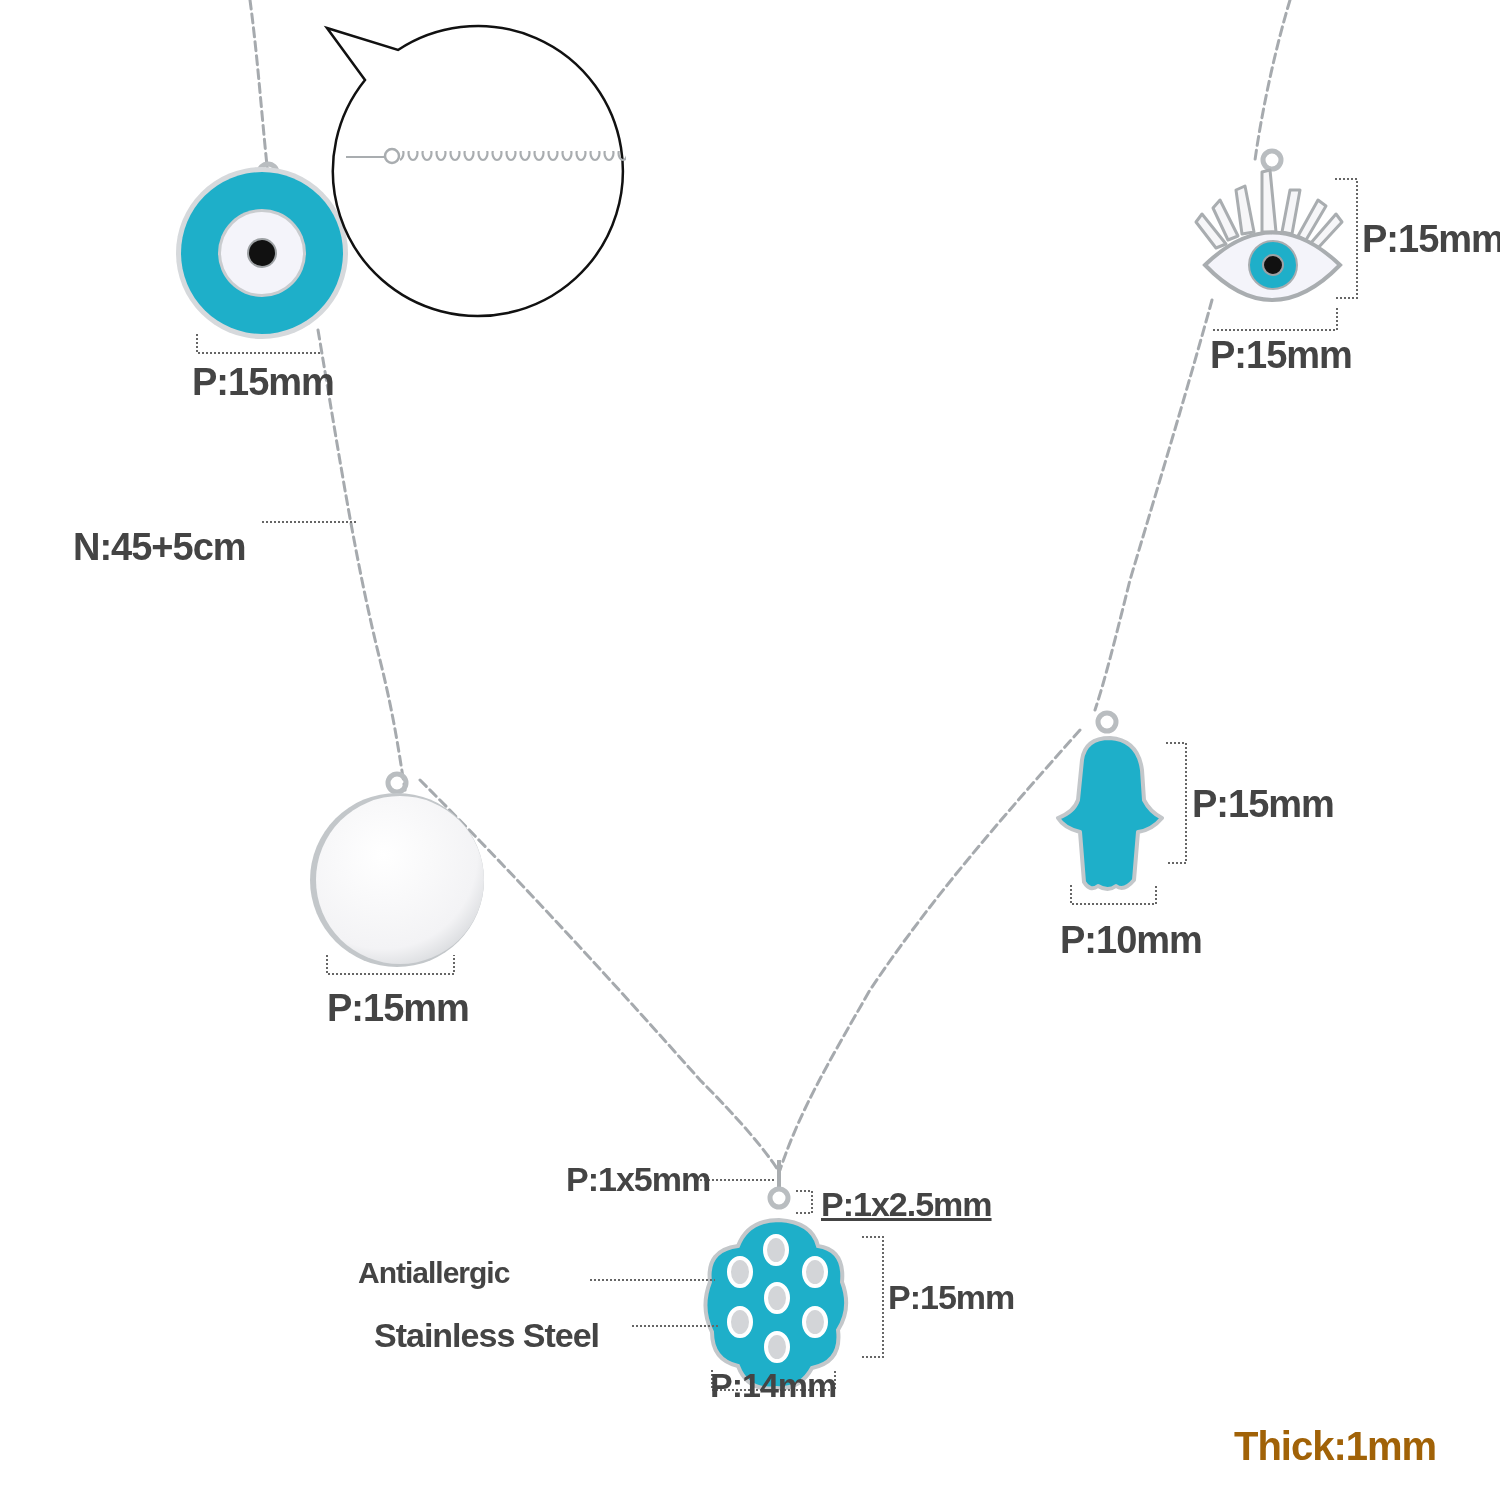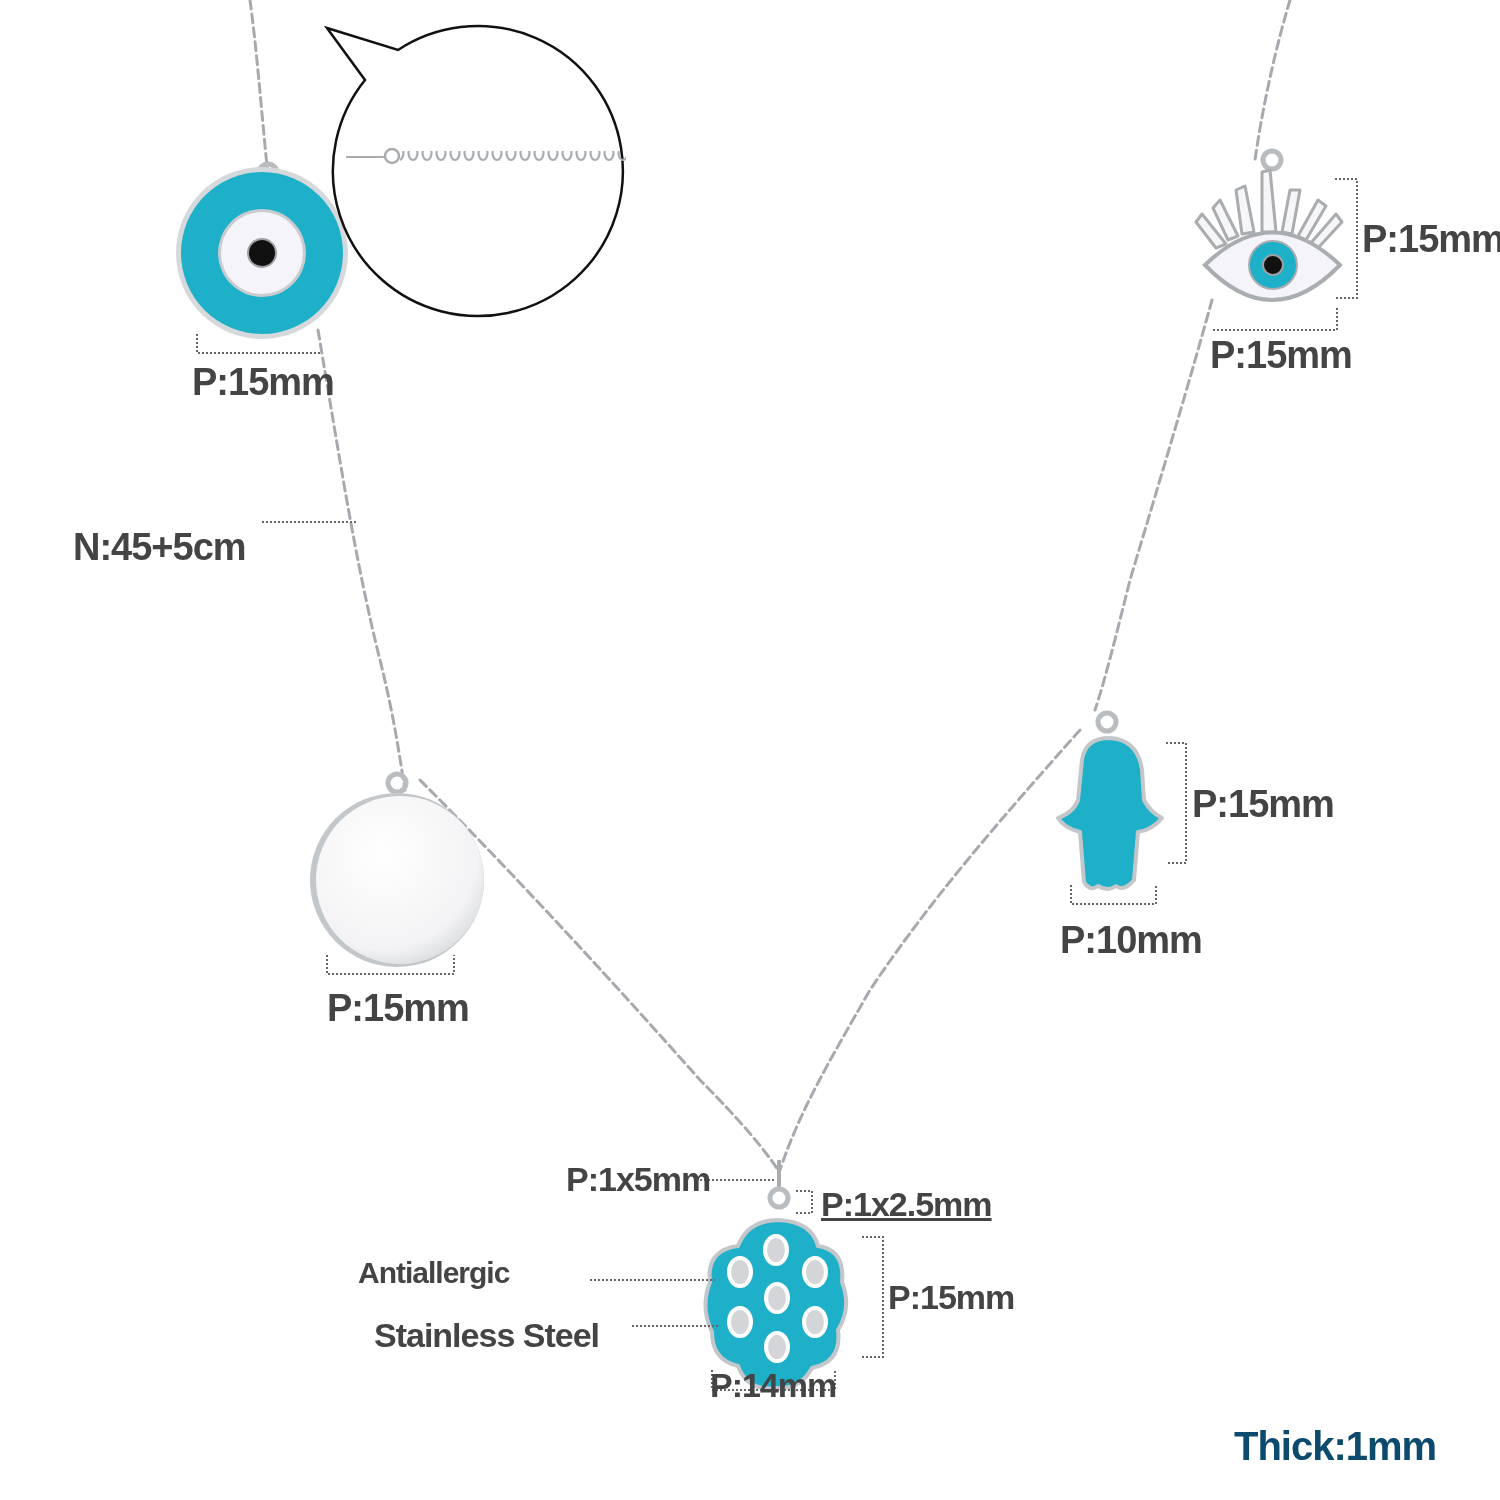--- a/index.html
+++ b/index.html
@@ -1,21 +1,21 @@
 <!DOCTYPE html>
 <html><head>
   <meta charset="utf-8">
   <style>
     html, body { margin: 0; padding: 0; background: #ffffff; }
     .canvas { position: relative; width: 1500px; height: 1500px; overflow: hidden; background: #ffffff; font-family: "Liberation Sans", sans-serif; }
     .bg-svg { position: absolute; left: 0; top: 0; }
     .label { position: absolute; font-family: "Liberation Sans", sans-serif; font-weight: bold; color: #444444; white-space: nowrap; letter-spacing: -1px; line-height: 1; }
     .lbl-lg { font-size: 38px; }
     .lbl-md { font-size: 34px; }
-    .lbl-thick { color: #0c4a6e; font-size: 40px; }
+    .lbl-thick { color: #a16207; font-size: 40px; }
   </style>
 </head>
 <body>
 
 <div class="canvas">
 
   <svg class="bg-svg" width="1500" height="1500" viewBox="0 0 1500 1500">
     <defs>
       <pattern id="chainL" width="14" height="18" patternUnits="userSpaceOnUse">
         <ellipse cx="7" cy="9" rx="4.5" ry="7" fill="none" stroke="#A9ADB0" stroke-width="2.2"></ellipse>

